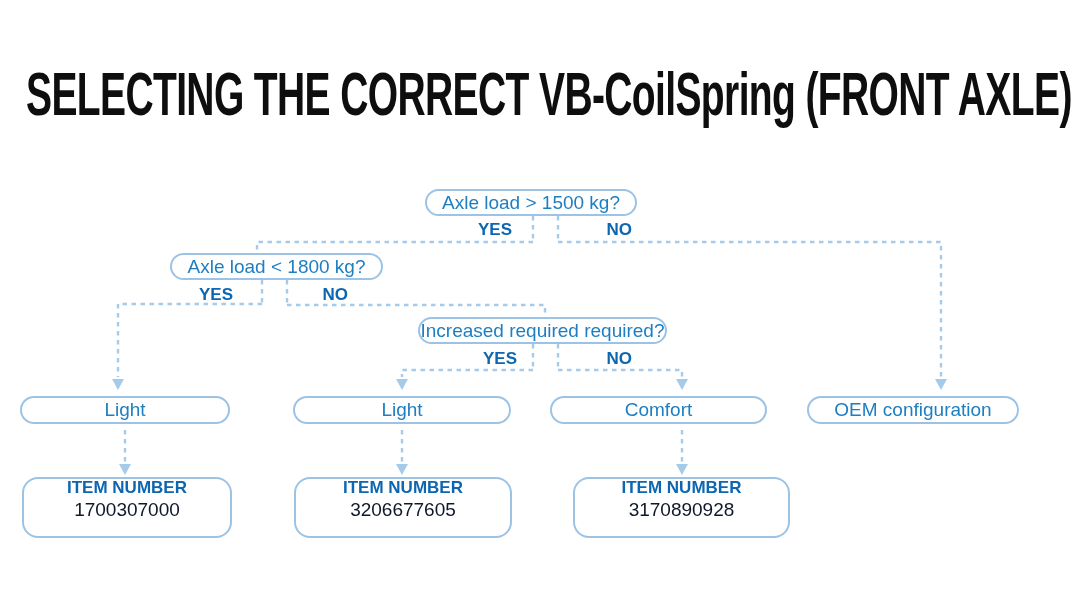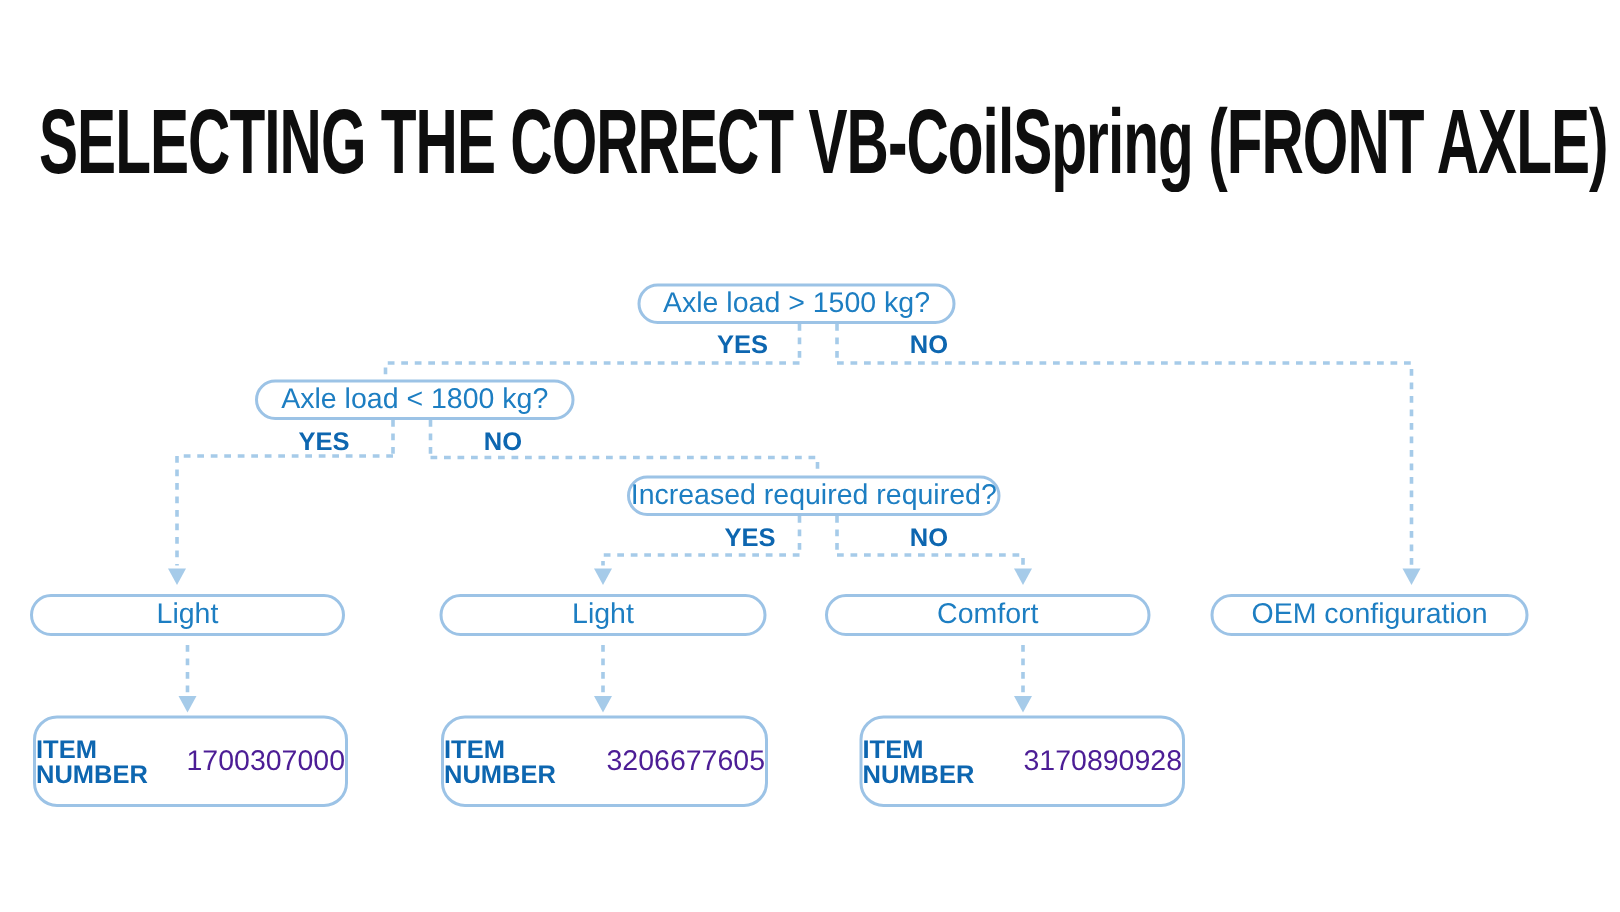--- a/index.html
+++ b/index.html
@@ -17,25 +17,25 @@
     display:flex;align-items:center;justify-content:center;
     color:#1d7ec2;font-size:19px;background:#ffffff;box-sizing:border-box;
   }
   .obox{height:28px;}
   .yn{
     position:absolute;width:56px;text-align:right;
     color:#0d66b0;font-size:17px;font-weight:800;line-height:1;
   }
   .ibox{
     position:absolute;height:61px;border:2px solid #9cc3e6;border-radius:16px;
-    display:flex;flex-direction:row;align-items:center;justify-content:space-between;
+    display:flex;flex-direction:column;align-items:center;justify-content:flex-start;
     gap:4px;background:#ffffff;box-sizing:border-box;
   }
   .ih{color:#0d66b0;font-size:17px;font-weight:800;line-height:1;}
-  .inum{color:#4c1d95;font-size:19px;line-height:1;}
+  .inum{color:#0f172a;font-size:19px;line-height:1;}
   #wires{position:absolute;left:0;top:0;pointer-events:none;}
   #wires path{stroke:#a6cbe9;stroke-width:2.4;fill:none;stroke-dasharray:4.5 4.5;}
   #wires polygon{fill:#a6cbe9;}
 </style>
 </head>
 <body>
 
 <div id="stage">
 
   <div id="title">SELECTING THE CORRECT VB-CoilSpring (FRONT AXLE)</div>

